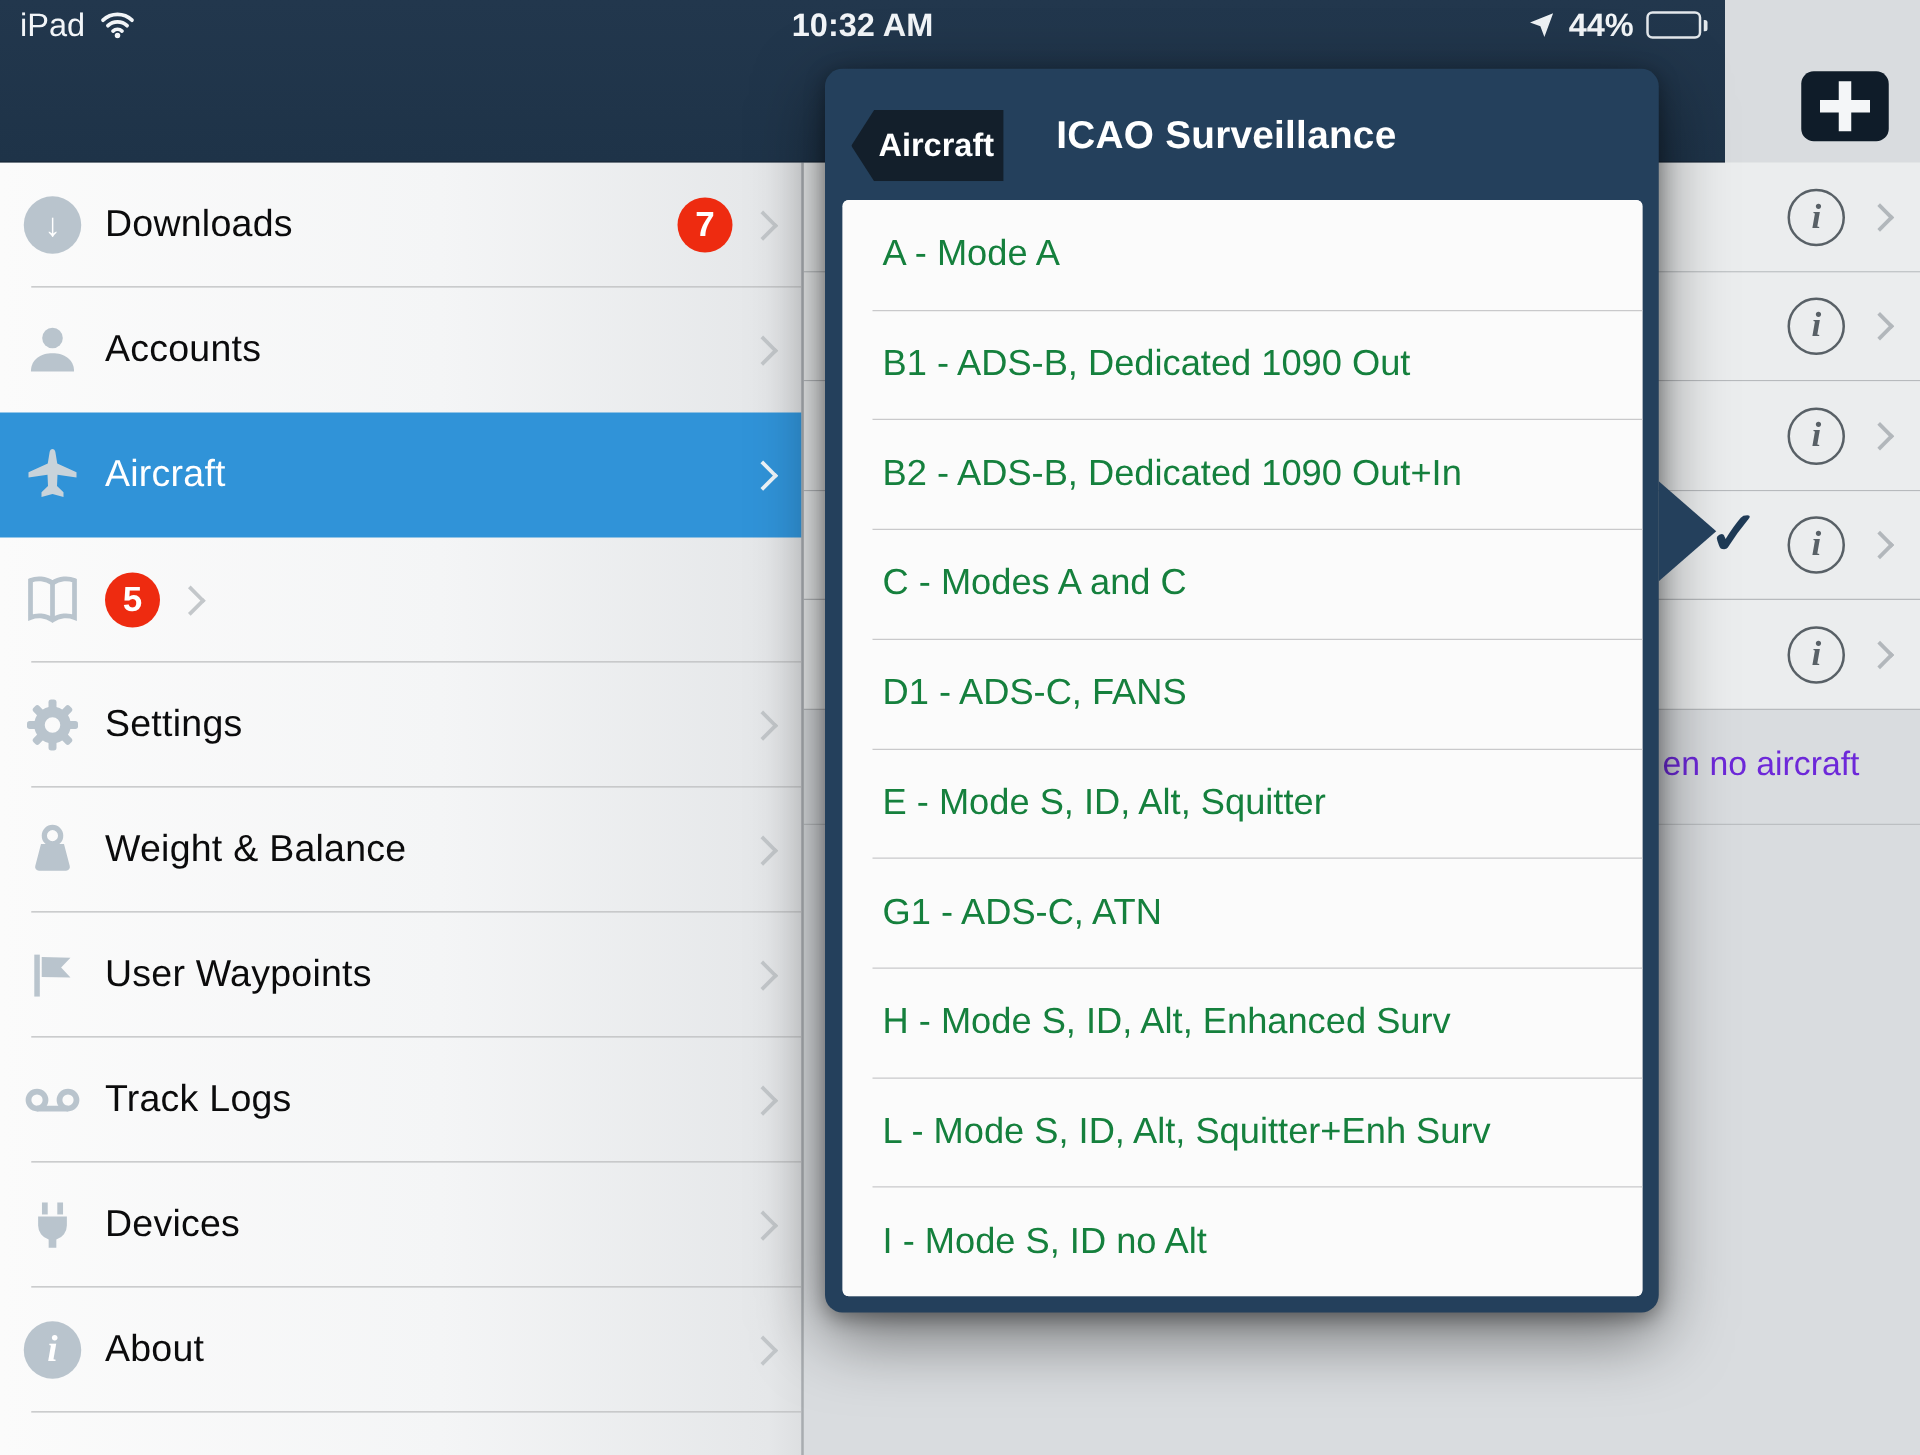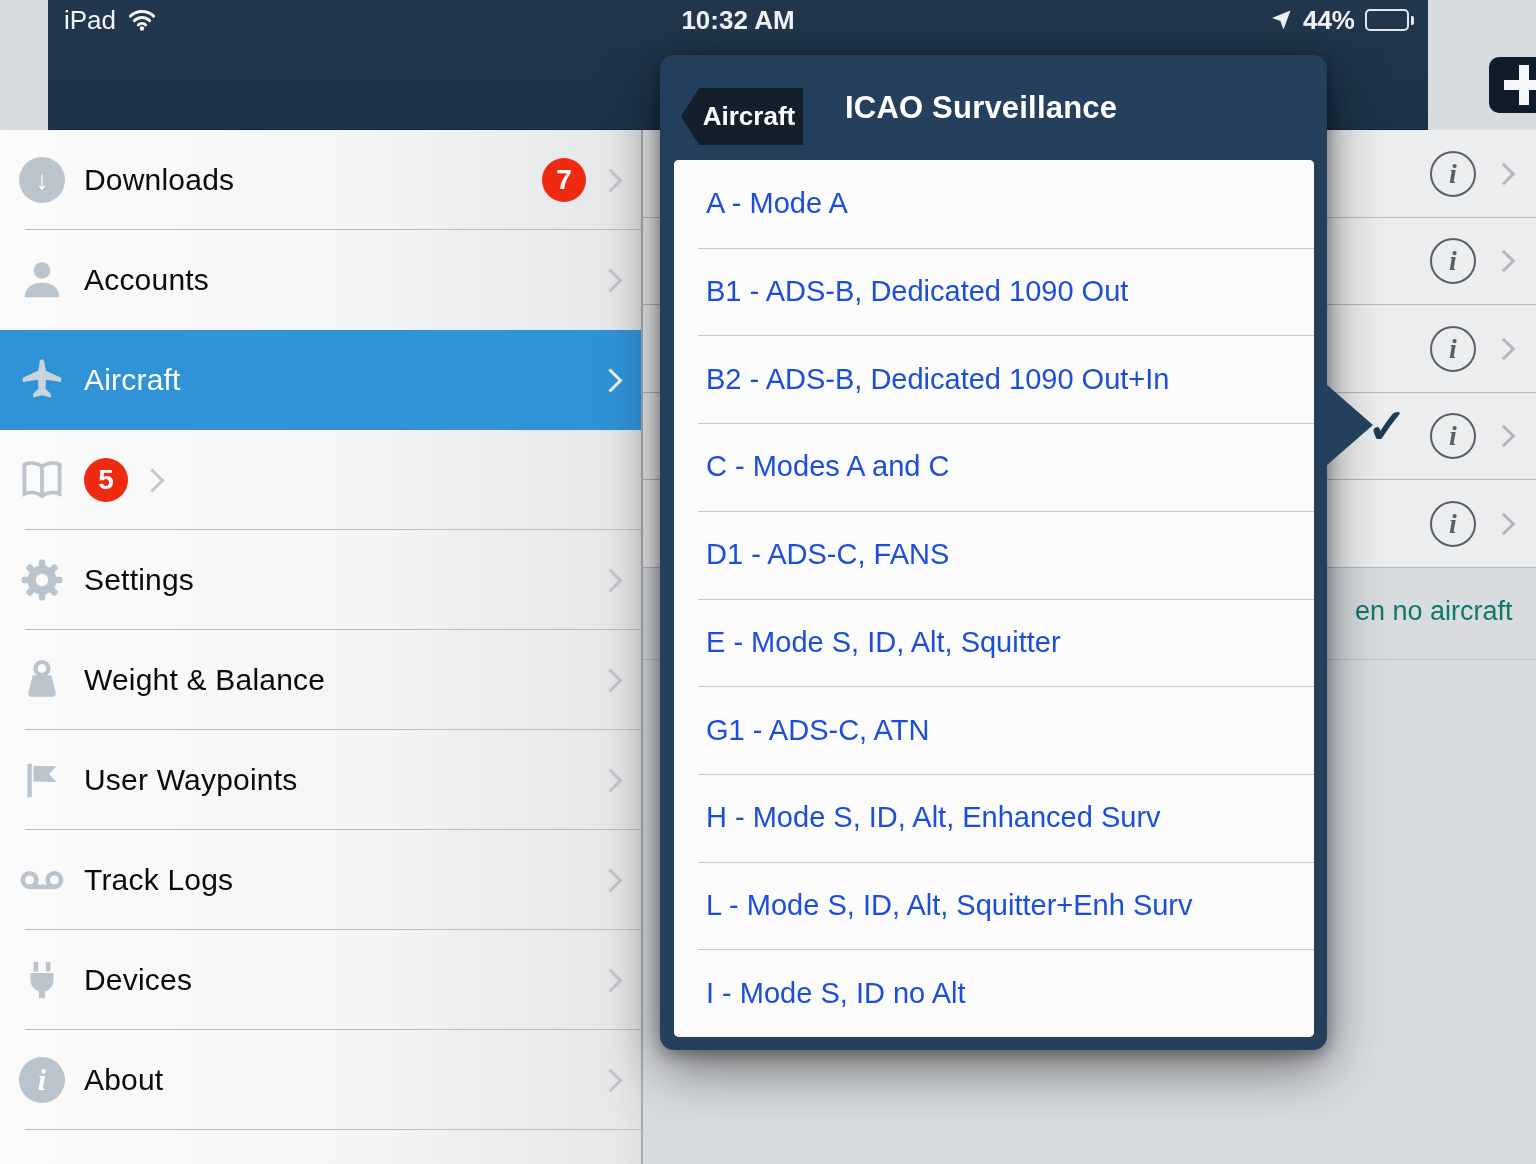--- a/index.html
+++ b/index.html
@@ -3,21 +3,21 @@
 <meta charset="utf-8">
 <style>
   * { margin:0; padding:0; box-sizing:border-box; }
   html,body { width:1536px; height:1164px; overflow:hidden; }
   body { font-family:"Liberation Sans", sans-serif; background:#d9dcdf; }
   .screen { position:relative; width:1536px; height:1164px; overflow:hidden; }
 
   
   .app-header { position:absolute; left:0; top:0; width:1380px; height:130px;
     background:linear-gradient(180deg,#22374d 0%,#1e3348 100%);
-    border-bottom:1px solid rgba(0,0,0,.28); z-index:3;margin-left:48px; }
+    border-bottom:1px solid rgba(0,0,0,.28); z-index:3; }
   .status-bar { position:absolute; left:0; top:0; width:100%; height:40px;
     display:flex; align-items:center; color:#f2f5f8; font-size:26px; }
   .sb-left { position:absolute; left:16px; top:0; height:40px; display:flex; align-items:center; gap:12px; }
   .sb-center { position:absolute; left:0; right:0; top:0; height:40px; display:flex; align-items:center; justify-content:center; font-weight:700; }
   .sb-right { position:absolute; right:14px; top:0; height:40px; display:flex; align-items:center; gap:10px;font-weight:bold; }
   .battery { display:flex; align-items:center; }
   .battery-body { width:44px; height:22px; border:2px solid #e3e8ec; border-radius:5px; padding:2px; }
   .battery-fill { height:100%; background:#ffffff; border-radius:2px; }
   .battery-nub { width:3px; height:9px; background:#e3e8ec; border-radius:0 2px 2px 0; margin-left:2px; }
 
@@ -50,39 +50,39 @@
   .detail-row { position:relative; height:87.5px; background:#ebedee;
     display:flex; align-items:center; justify-content:flex-end; padding-right:24px; gap:20px; }
   .detail-row .sep { position:absolute; left:0; right:0; bottom:0; height:1px; background:#b7babd; }
   .info-circle { width:46px; height:46px; border-radius:50%; border:2.5px solid #586066;
     display:flex; align-items:center; justify-content:center;
     font-family:"Liberation Serif", serif; font-style:italic; font-weight:700; font-size:28px; color:#586066; cursor:pointer; }
   .detail-chevron { width:16px; height:16px; border-top:3px solid #b2b7bb; border-right:3px solid #b2b7bb; transform:rotate(45deg); }
   .checkmark { position:absolute; left:724px; top:268px; font-size:48px; font-weight:700; color:#1e3a56; z-index:2; }
   .detail-footer { position:relative; height:92.5px; }
   .detail-footer .sep { position:absolute; left:0; right:0; bottom:0; height:1px; background:#bcbfc2; }
-  .footer-text { position:absolute; left:712px; top:28px; font-size:27px; color:#0f766e; white-space:nowrap; }
+  .footer-text { position:absolute; left:687px; top:28px; font-size:27px; color:#6d28d9; white-space:nowrap; }
 
   
   .popover { position:absolute; left:660px; top:55px; width:667px; height:995px;
     background:#24405c; border-radius:14px; z-index:5;
     box-shadow:0 18px 55px rgba(0,0,0,.5), 0 4px 16px rgba(0,0,0,.35); }
   .pop-arrow { position:absolute; left:667px; top:330px; width:0; height:0;
     border-top:40px solid transparent; border-bottom:40px solid transparent; border-left:46px solid #24405c; }
   .pop-header { position:absolute; left:0; top:0; width:100%; height:105px; }
   .back-button { position:absolute; left:21px; top:33px; width:122px; height:57px; background:#131f2b;
     clip-path:polygon(0% 50%, 15% 0%, 100% 0%, 100% 100%, 15% 100%);
     display:flex; align-items:center; justify-content:center; padding-left:14px; cursor:pointer; }
   .back-label { color:#ffffff; font-size:26px; font-weight:700; }
   .pop-title { position:absolute; left:185px; top:0; height:105px; display:flex; align-items:center;
     color:#ffffff; font-size:31px; font-weight:700; letter-spacing:.2px; }
   .pop-list { position:absolute; left:14px; right:13px; top:105px; bottom:13px;
     background:#fbfbfb; border-radius:5px; display:flex; flex-direction:column; overflow:hidden; }
   .option { position:relative; flex:1; display:flex; align-items:center; padding-left:32px;
-    font-size:29px; color:#1d4ed8; cursor:pointer; background:#fbfbfb; }
+    font-size:29px; color:#15803d; cursor:pointer; background:#fbfbfb; }
   .option .sep { position:absolute; left:24px; right:0; top:0; height:1px; background:#c9c9cb; }
 </style>
 </head>
 <body>
 
 <div class="screen">
 
   <div class="content">
     <div class="detail-row">
       <span class="info-circle">i</span>

